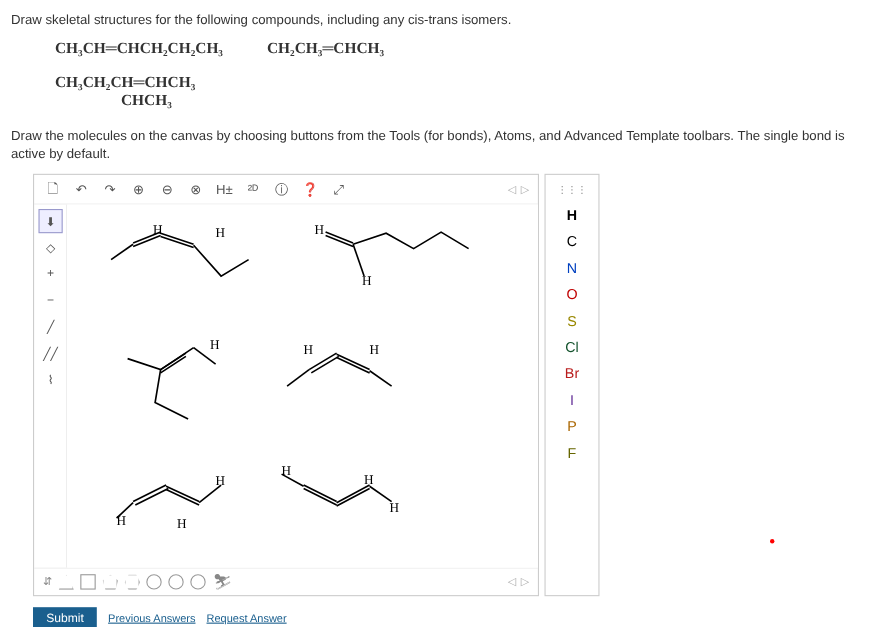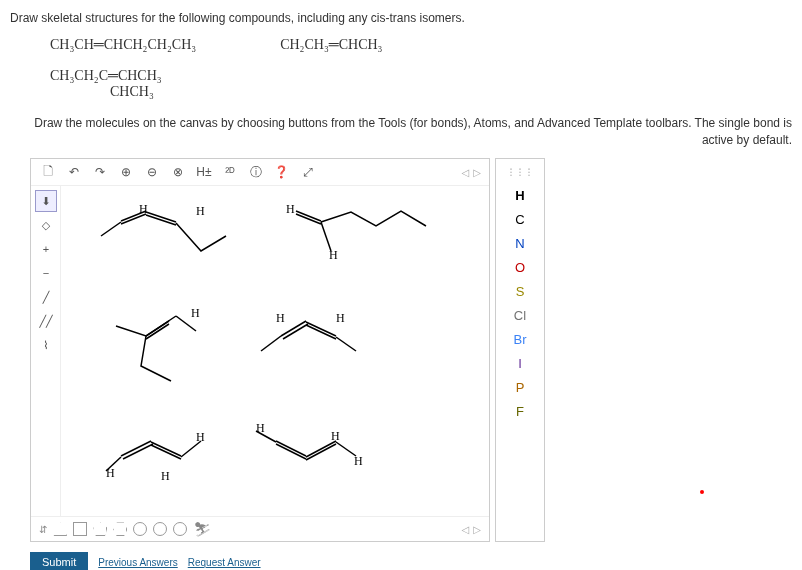--- a/index.html
+++ b/index.html
@@ -1,21 +1,21 @@
 <!DOCTYPE html>
 <html><head>
   <meta charset="utf-8">
   <style>
     * { box-sizing: border-box; margin: 0; padding: 0; }
     body { font-family: Arial, sans-serif; font-size: 12px; color: #333; padding: 10px; background: #fff; }
     .question-text { line-height: 1.4; }
-    .formulas { margin: 10px 0 15px 40px; display: flex; flex-wrap: wrap; gap: 40px 84px; }
+    .formulas { margin: 10px 0 15px 40px; display: flex; flex-wrap: wrap; gap: 40px 40px; font-weight: bold; }
     .formula { font-family: 'Times New Roman', serif; font-size: 14px; }
     .formula-group { display: flex; flex-direction: column; }
-    .instruction { margin: 15px 0 10px; line-height: 1.4; text-align: right; }
+    .instruction { margin: 15px 0 10px; line-height: 1.4; }
     .editor-wrap { display: flex; gap: 5px; margin-left: 20px; }
     .editor-main { border: 1px solid #ccc; width: 460px; background: #fff; }
     .toolbar-top { display: flex; align-items: center; gap: 8px; padding: 4px 8px; border-bottom: 1px solid #eee; }
     .toolbar-top .tb-btn { width: 18px; height: 18px; display: flex; align-items: center; justify-content: center; font-size: 12px; color: #555; cursor: pointer; }
     .toolbar-top .nav-arrows { margin-left: auto; display: flex; gap: 4px; color: #aaa; font-size: 10px; }
     .editor-body { display: flex; }
     .toolbar-left { display: flex; flex-direction: column; gap: 2px; padding: 4px; border-right: 1px solid #eee; width: 30px; }
     .toolbar-left .tb-btn { width: 22px; height: 22px; display: flex; align-items: center; justify-content: center; font-size: 11px; color: #555; cursor: pointer; }
     .toolbar-left .tb-btn:first-child { background: #eef; border: 1px solid #99c; }
     .canvas { flex: 1; height: 330px; position: relative; background: #fff; }
@@ -24,22 +24,22 @@
     .pent, .hex, .hept, .benz { border-radius: 2px; }
     .nav-bottom { margin-left: auto; display: flex; gap: 4px; color: #aaa; font-size: 10px; }
     .atom-panel { border: 1px solid #ccc; width: 50px; padding: 4px; display: flex; flex-direction: column; gap: 4px; background: #fff; }
     .atom-panel .periodic-btn { height: 18px; font-size: 9px; display: flex; align-items: center; justify-content: center; cursor: pointer; color: #888; }
     .atom-panel .atom { height: 20px; display: flex; align-items: center; justify-content: center; font-size: 13px; font-family: Arial; cursor: pointer; }
     .atom.h { color: #000; font-weight: bold; }
     .atom.c { color: #000; }
     .atom.n { color: #0040c0; }
     .atom.o { color: #c00000; }
     .atom.s { color: #998800; }
-    .atom.cl { color: #737373; }
-    .atom.br { color: #3b82f6; }
+    .atom.cl { color: #14532d; }
+    .atom.br { color: #b91c1c; }
     .atom.i { color: #663399; }
     .atom.p { color: #aa6600; }
     .atom.f { color: #666600; }
     .red-dot { position: fixed; width: 4px; height: 4px; background: red; border-radius: 50%; }
     .bottom-links { margin: 10px 0 0 20px; display: flex; gap: 10px; align-items: center; }
     .submit-btn { background: #1a5f8e; color: #fff; padding: 4px 12px; border: none; font-size: 11px; cursor: pointer; }
     .link-btn { color: #1a5f8e; font-size: 10px; cursor: pointer; text-decoration: underline; }
     svg { position: absolute; top: 0; left: 0; }
     .h-label { position: absolute; font-family: 'Times New Roman', serif; font-size: 12px; color: #000; }
   </style>
@@ -47,21 +47,21 @@
 <body>
 
 <div class="question-text">Draw skeletal structures for the following compounds, including any cis-​trans isomers.</div>
 
 <div class="formulas">
   <div class="formula">CH₃CH═CHCH₂CH₂CH₃</div>
   <div class="formula">CH₂CH₃═CHCH₃</div>
 </div>
 <div class="formulas">
   <div class="formula-group">
-    <div class="formula">CH₃CH₂C═CHCH₃</div>
+    <div class="formula">CH₃CH₂CH═CHCH₃</div>
     <div class="formula" style="margin-left:60px">CHCH₃</div>
   </div>
 </div>
 
 <div class="instruction">Draw the molecules on the canvas by choosing buttons from the Tools (for bonds), Atoms, and Advanced Template toolbars. The single bond is active by default.</div>
 
 <div class="editor-wrap">
   <div class="editor-main">
     <div class="toolbar-top">
       <span class="tb-btn">🗋</span>

